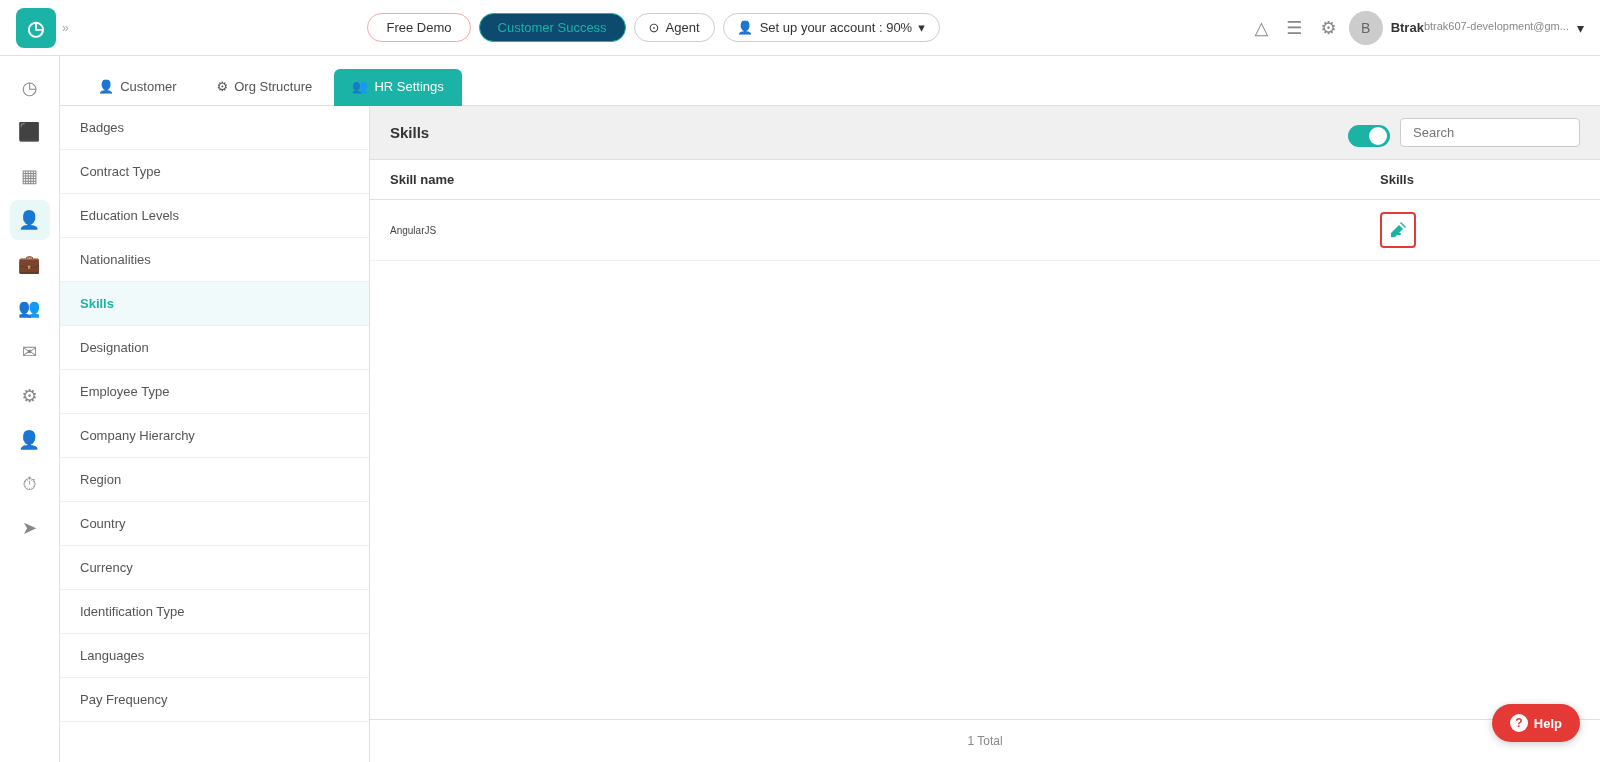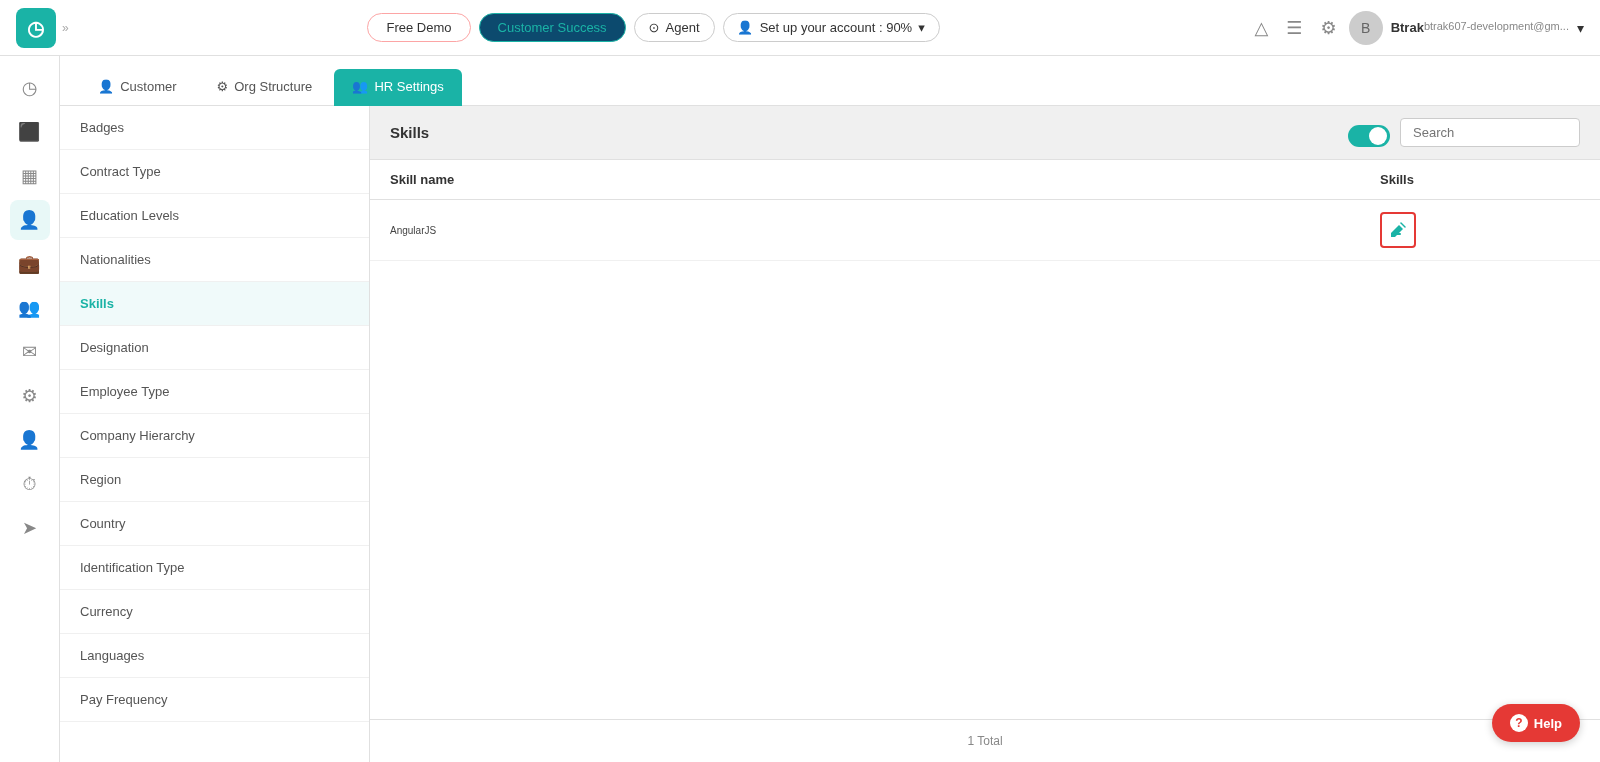--- a/index.html
+++ b/index.html
@@ -228,22 +228,22 @@
     <div class="left-menu-item">Badges</div>
     <div class="left-menu-item">Contract Type</div>
     <div class="left-menu-item">Education Levels</div>
     <div class="left-menu-item">Nationalities</div>
     <div class="left-menu-item active">Skills</div>
     <div class="left-menu-item">Designation</div>
     <div class="left-menu-item">Employee Type</div>
     <div class="left-menu-item">Company Hierarchy</div>
     <div class="left-menu-item">Region</div>
     <div class="left-menu-item">Country</div>
+    <div class="left-menu-item">Currency</div>
     <div class="left-menu-item">Identification Type</div>
-    <div class="left-menu-item">Currency</div>
     <div class="left-menu-item">Languages</div>
     <div class="left-menu-item">Pay Frequency</div>
   </div>
 
   <div class="content-panel">
     <div class="content-header">
       <span class="content-title">Skills</span>
       <div class="content-header-right">
         <div class="toggle">
           <div class="toggle-knob"></div>

